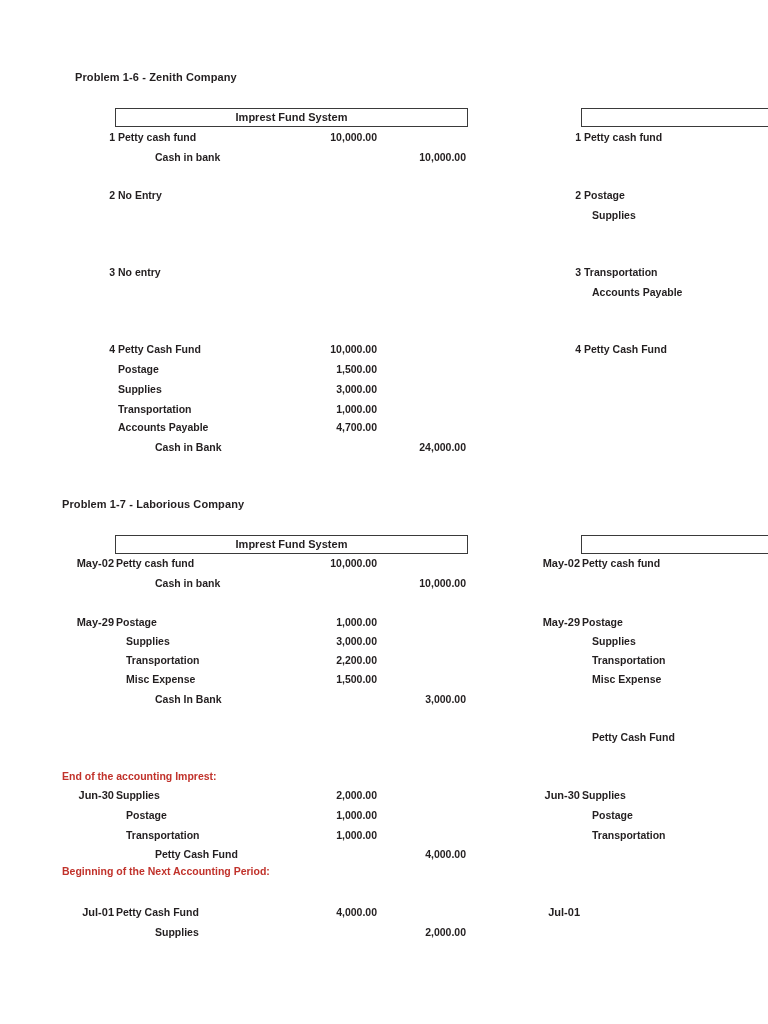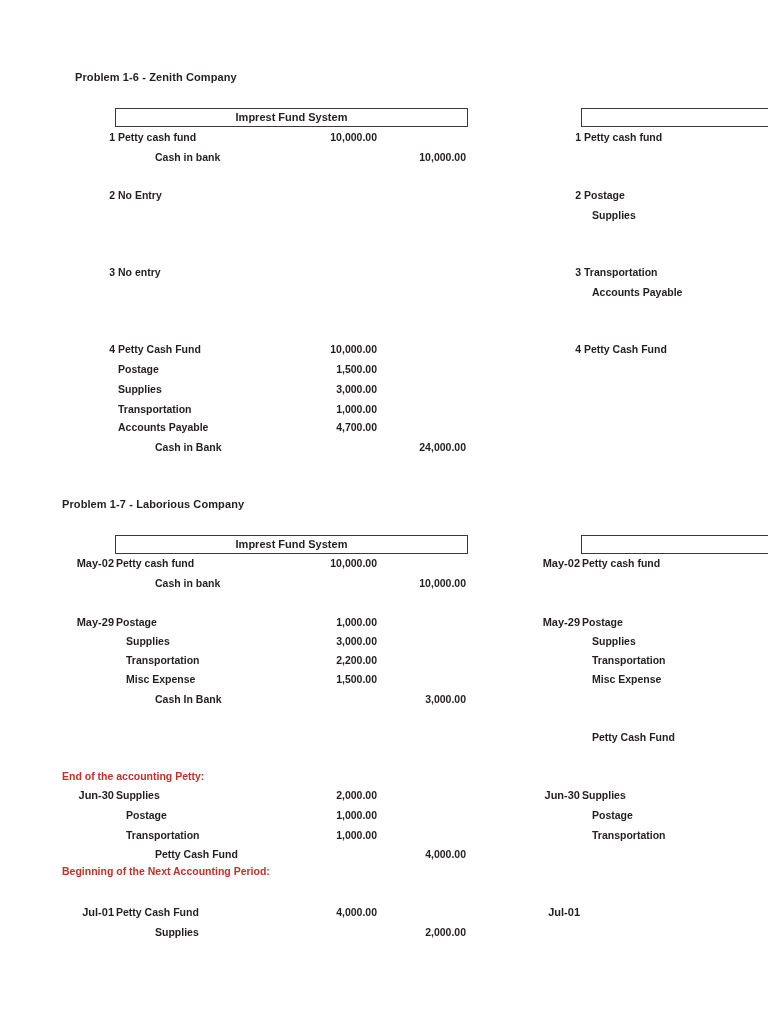--- a/index.html
+++ b/index.html
@@ -143,21 +143,21 @@
 
   <div class="acct" style="left:126px; top:654px;">Transportation</div>
   <div class="amt" style="left:217px; top:654px; width:160px;">2,200.00</div>
 
   <div class="acct" style="left:126px; top:673px;">Misc Expense</div>
   <div class="amt" style="left:217px; top:673px; width:160px;">1,500.00</div>
 
   <div class="acct" style="left:155px; top:693px;">Cash In Bank</div>
   <div class="amt" style="left:306px; top:693px; width:160px;">3,000.00</div>
 
-  <div class="section-note" style="left:62px; top:770px;">End of the accounting Petty:</div>
+  <div class="section-note" style="left:62px; top:770px;">End of the accounting Imprest:</div>
 
   <div class="date" style="left:62px; top:789px; width:52px;">Jun-30</div>
   <div class="acct" style="left:116px; top:789px;">Supplies</div>
   <div class="amt" style="left:217px; top:789px; width:160px;">2,000.00</div>
 
   <div class="acct" style="left:126px; top:809px;">Postage</div>
   <div class="amt" style="left:217px; top:809px; width:160px;">1,000.00</div>
 
   <div class="acct" style="left:126px; top:829px;">Transportation</div>
   <div class="amt" style="left:217px; top:829px; width:160px;">1,000.00</div>

